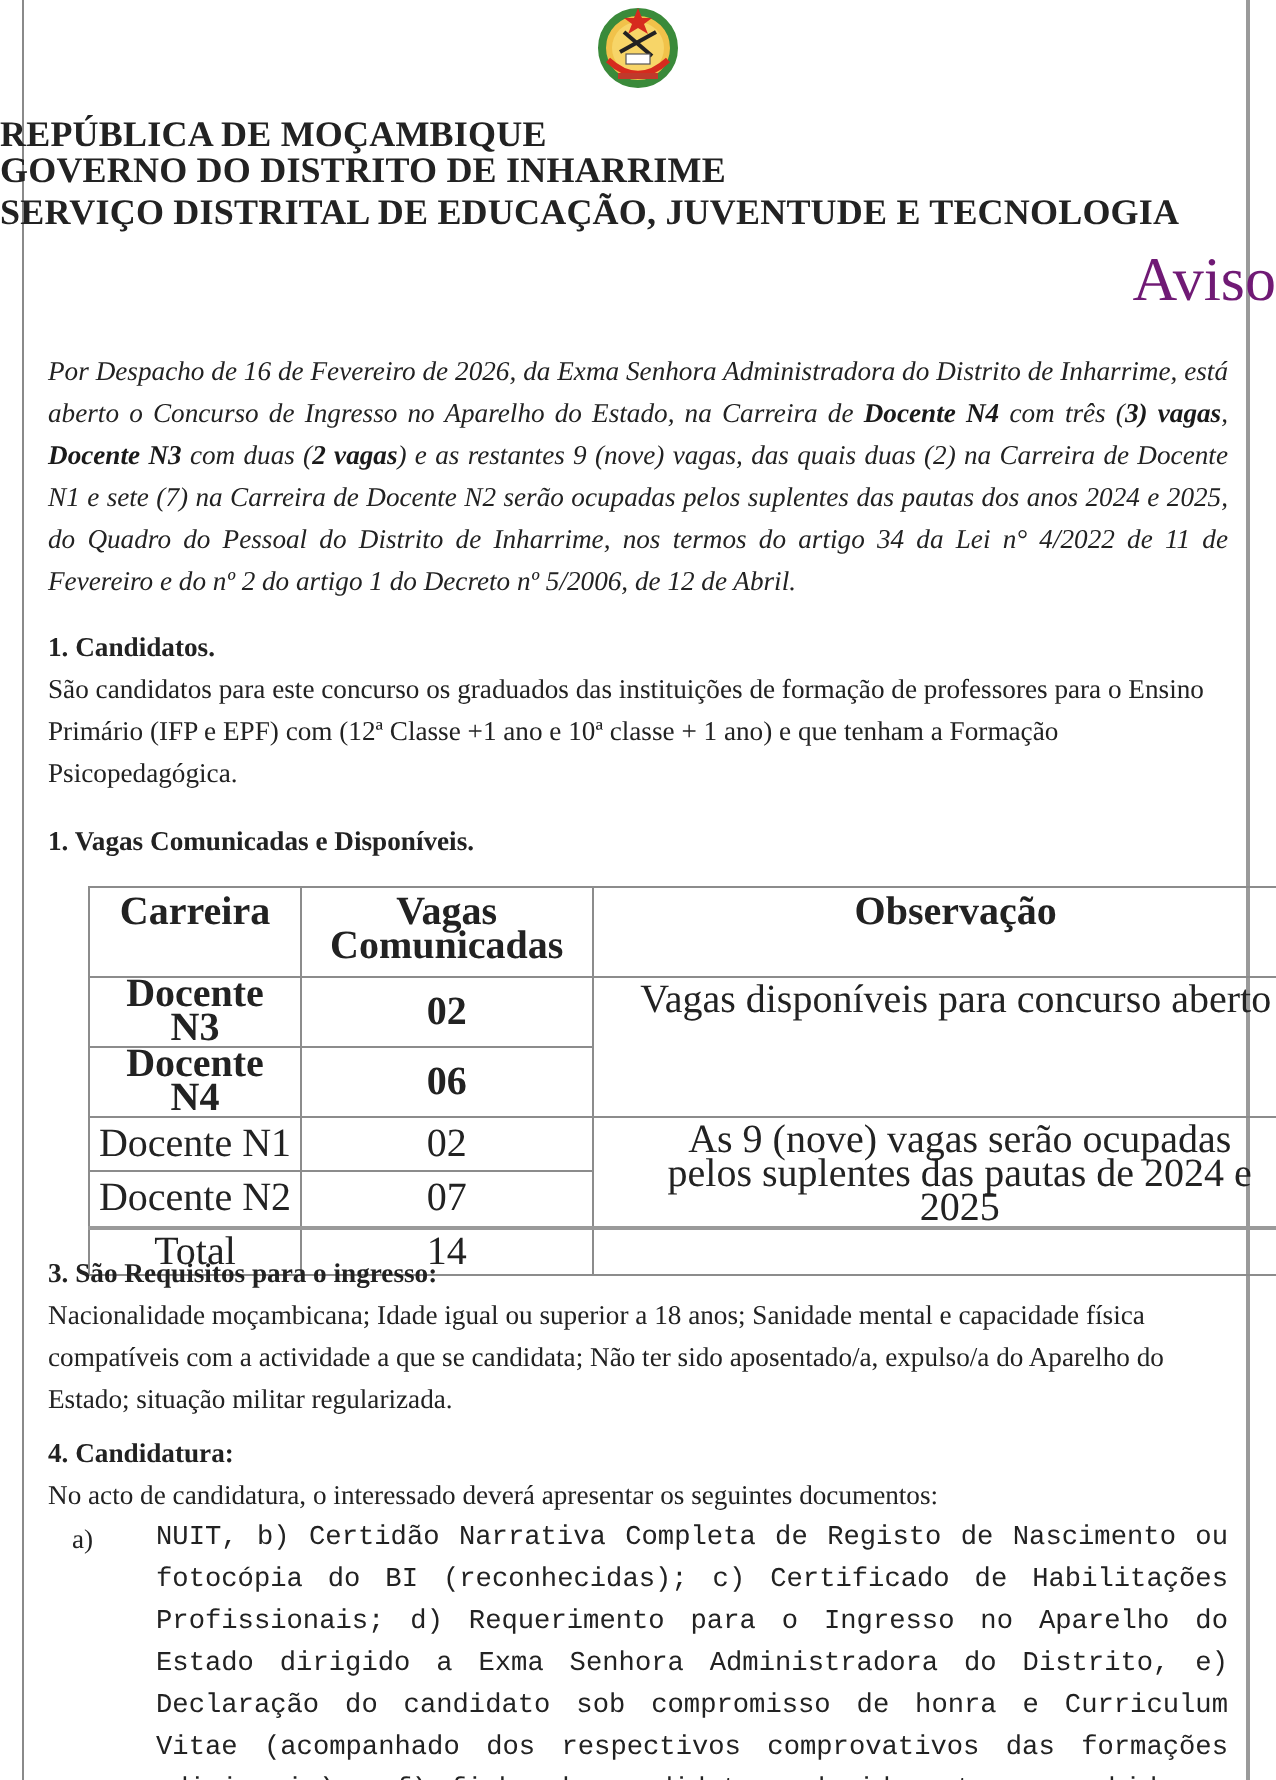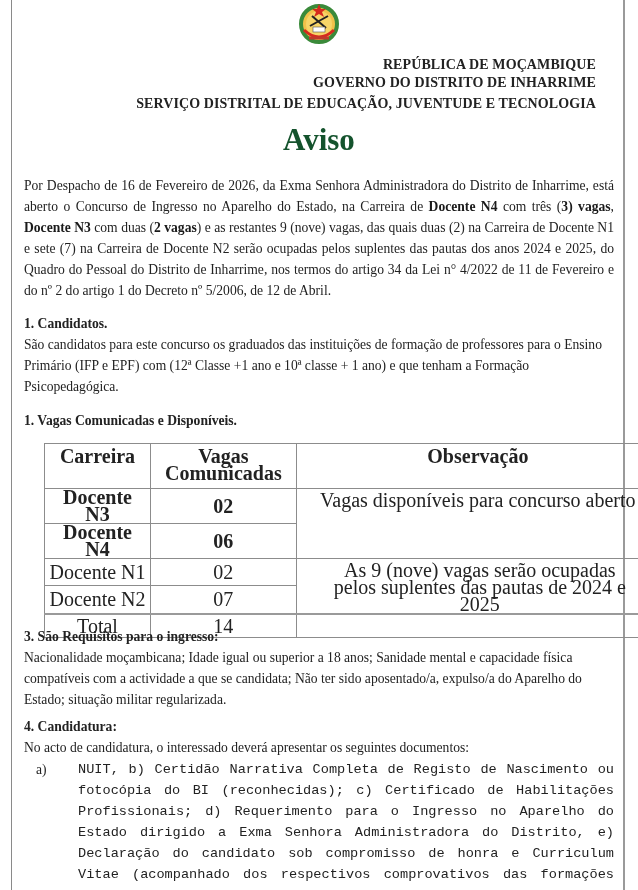--- a/index.html
+++ b/index.html
@@ -1,26 +1,26 @@
 <!DOCTYPE html>
 <html><head>
 <meta charset="utf-8">
 <style>
   html, body { margin: 0; padding: 0; background: #ffffff; }
   body { width: 638px; height: 890px; overflow: hidden; position: relative;
          font-family: "Liberation Serif", "DejaVu Serif", serif; color: #1f1f1f; }
   .page { position: absolute; left: 11px; top: 0; width: 614px; height: 890px;
           border-left: 1px solid #8a8a8a; border-right: 2px solid #9a9a9a; box-sizing: border-box; }
   .emblem { position: absolute; left: 296px; top: 0; width: 46px; height: 46px; }
-  .hdr { position: absolute; left: 0; width: 596px; text-align: right; font-weight: bold;
-         font-size: 14px; letter-spacing: 0.1px; color: #222; }
-  .title { position: absolute; left: 0; top: 122px; width: 638px; text-align: center;
-           font-size: 31px; font-weight: bold; color: #14532d; }
+  .hdr { position: absolute; left: 0; width: 596px; text-align: left; font-weight: bold;
+         font-size: 18px; letter-spacing: 0.1px; color: #222; }
+  .title { position: absolute; left: 0; top: 122px; width: 638px; text-align: right;
+           font-size: 31px; font-weight: normal; color: #701a75; }
   .txt { position: absolute; left: 24px; width: 590px; font-size: 13.6px; line-height: 21px; color: #222; }
-  .just { text-align: justify; }
+  .just { text-align: justify; font-style: italic; }
   .txt b { color: #1a1a1a; }
   .h { font-weight: bold; }
   table.vagas { position: absolute; left: 44px; top: 443px; width: 616px; border-collapse: collapse;
                 font-size: 20px; color: #222; }
   table.vagas td, table.vagas th { border: 1px solid #8c8c8c; text-align: center; padding: 0 4px; }
   table.vagas th { font-weight: bold; vertical-align: top; padding-top: 4px; height: 40px; line-height: 17px; }
   table.vagas td { height: 23px; line-height: 17px; }
   table.vagas tr.total td { border-top: 2px solid #9a9a9a; height: 22px; }
   .obs-bold { font-weight: normal; vertical-align: top; padding-top: 3px !important; }
   .obs-norm { vertical-align: top; padding-top: 3px !important; }

